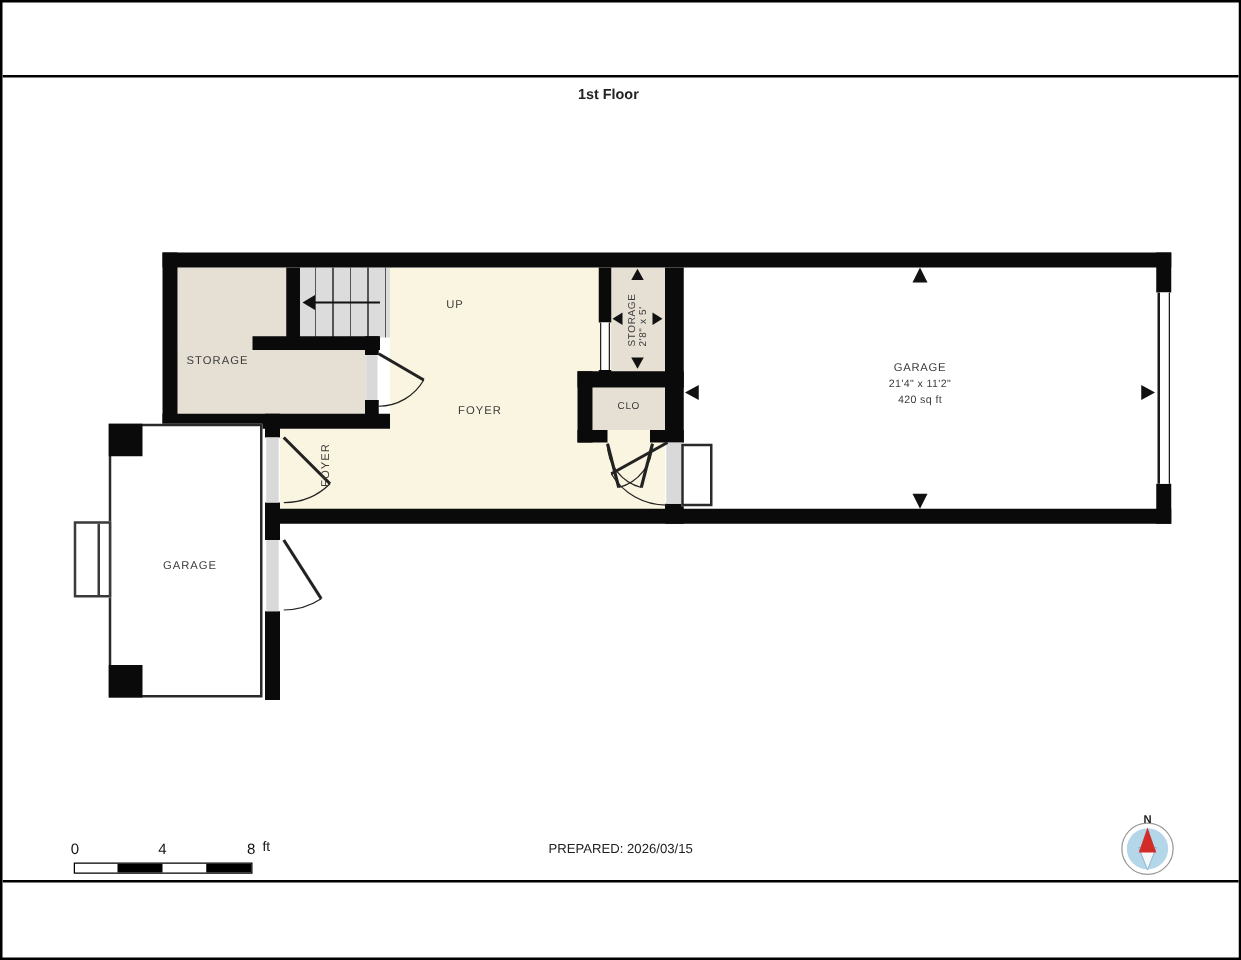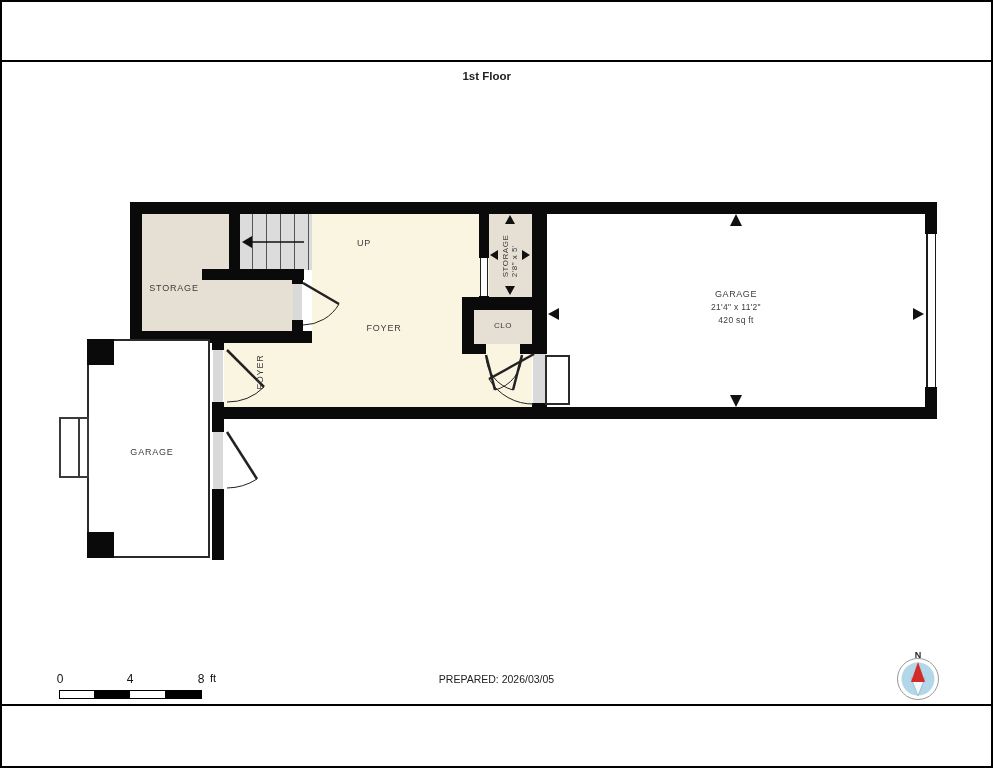--- a/index.html
+++ b/index.html
@@ -163,18 +163,18 @@
 
   <div class="scalebar">
     <div class="seg" style="left:34px;width:36px;"></div>
     <div class="seg" style="left:105px;width:36px;"></div>
   </div>
   <div class="scalenum" style="left:58px;top:670px;">0</div>
   <div class="scalenum" style="left:128px;top:670px;">4</div>
   <div class="scalenum" style="left:199px;top:670px;">8</div>
   <div class="ftunit" style="left:208px;top:670px;">ft</div>
 
-  <div class="prepared">PREPARED: 2026/03/05</div>
+  <div class="prepared">PREPARED: 2026/03/15</div>
   <div class="compass-n" style="left:916px;top:648px;">N</div>
 
   <div class="abs rule" style="top:702px;"></div>
 
 </div>
 
 </body></html>

